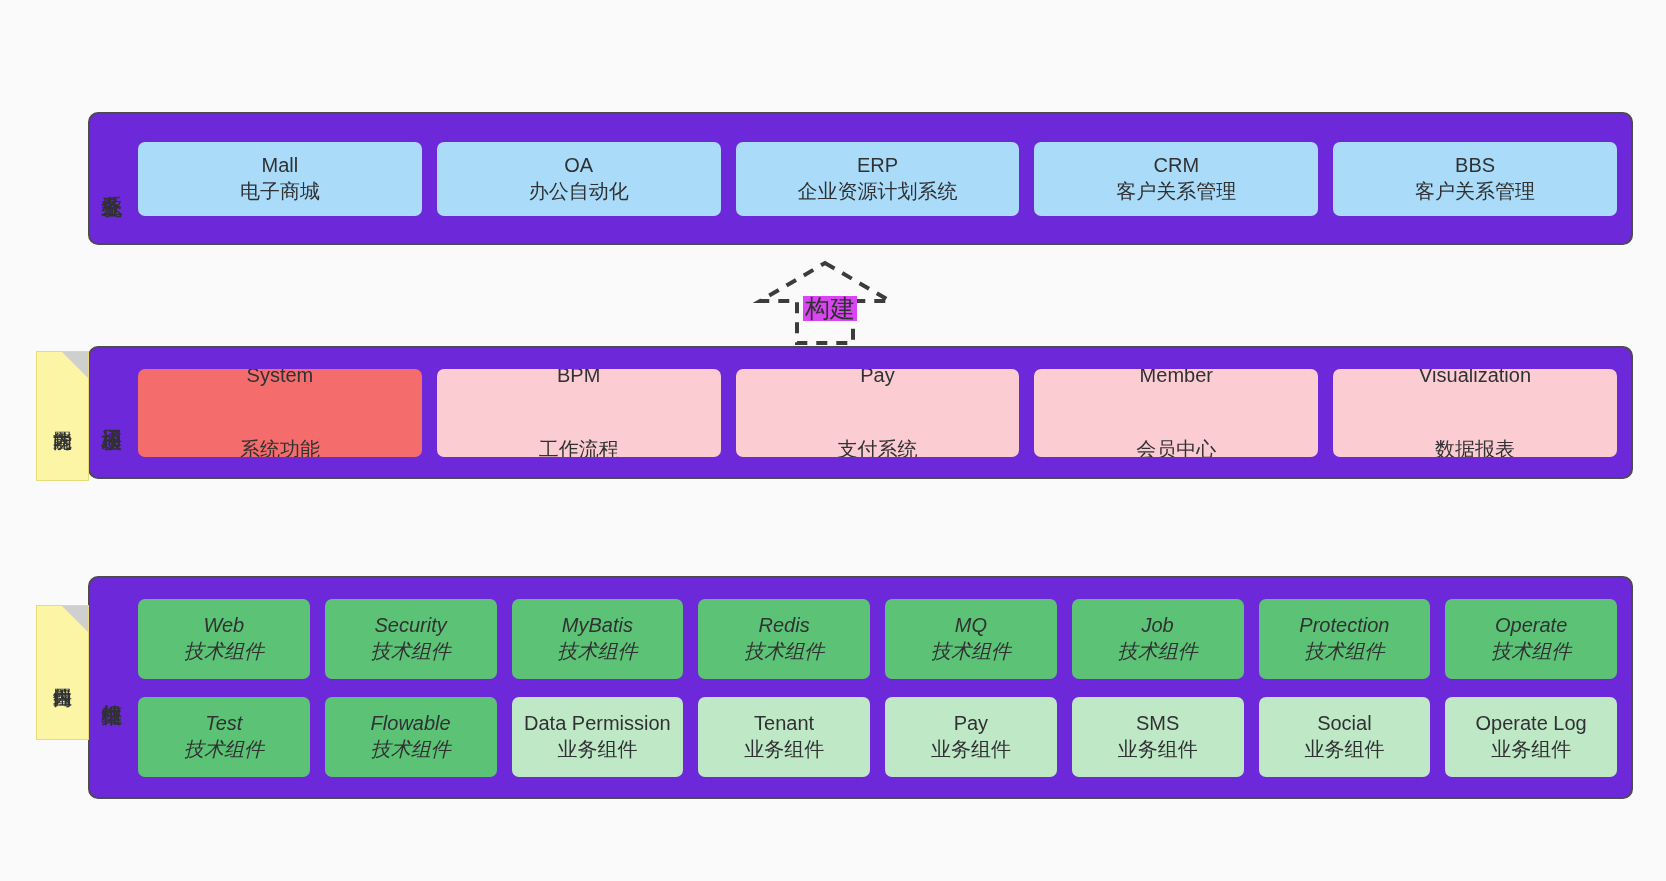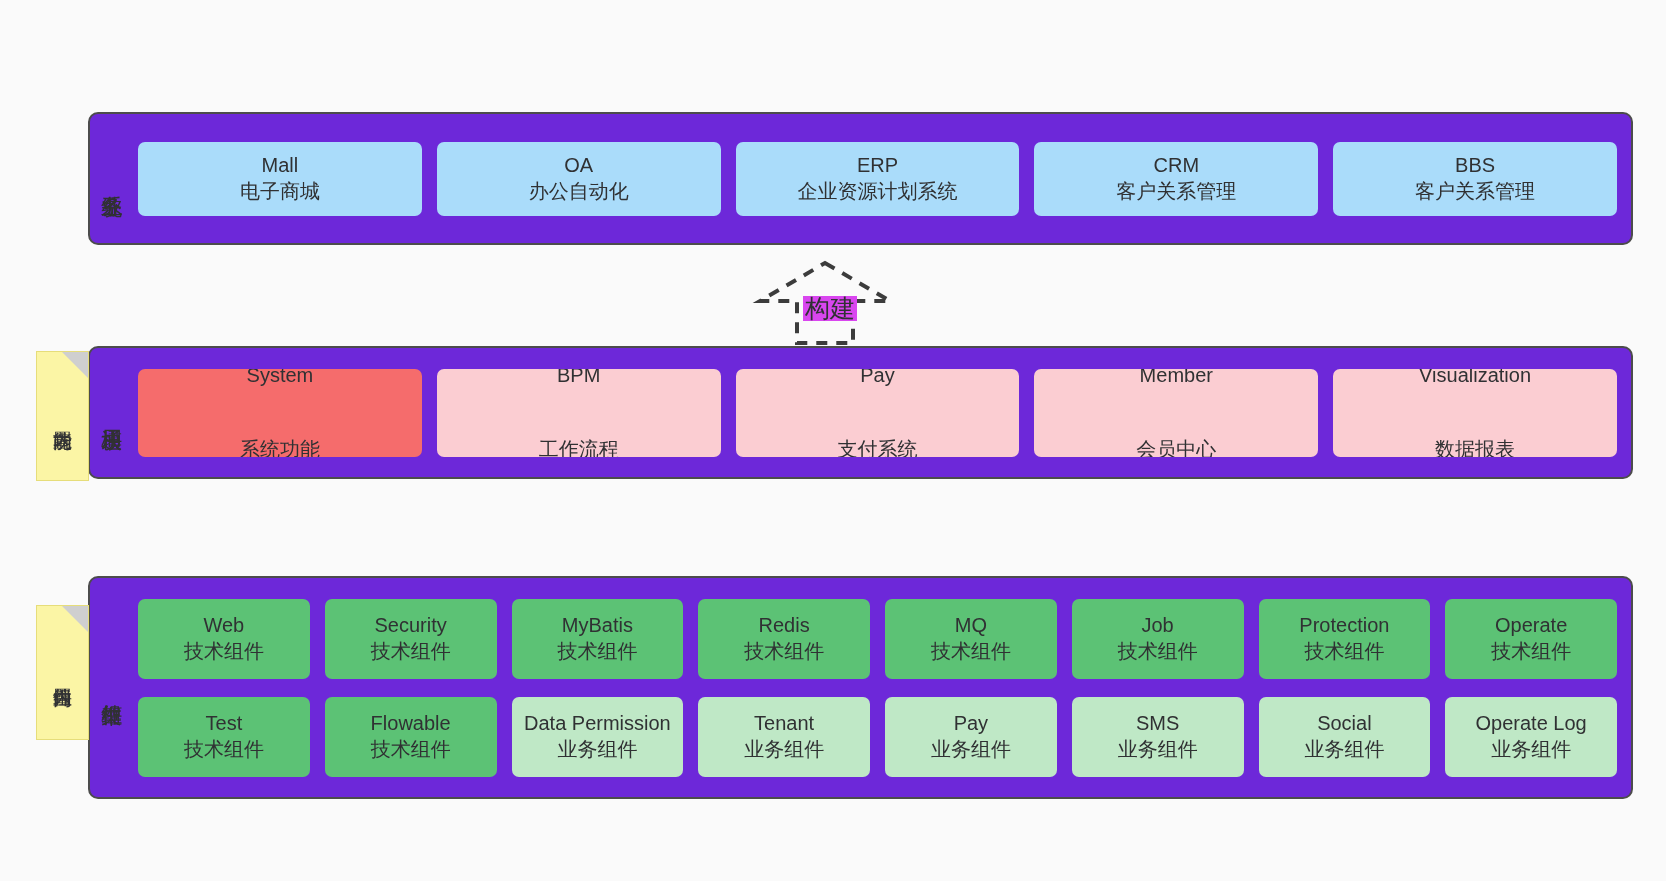--- a/index.html
+++ b/index.html
@@ -77,21 +77,21 @@
     color: #303133;
     padding: 6px 8px;
     overflow: hidden;
   }
   .card .l1 { display: block; }
   .card .l2 { display: block; text-align: center; }
 
   .c-blue       { background: #aadcfa; }
   .c-red        { background: #f56c6c; }
   .c-pink       { background: #fbcdd2; }
-  .c-green      { background: #5cc275; }
+  .c-green      { background: #5cc275; font-style: italic; }
   .c-lightgreen { background: #bfe8c6; }
 
   
   #layer-business { left: 88px;  top: 112px; width: 1545px; height: 133px; }
   #layer-modules  { left: 88px;  top: 346px; width: 1545px; height: 133px; }
   #layer-framework{ left: 88px;  top: 576px; width: 1545px; height: 223px; }
 
   #layer-business .card   { height: 74px; }
   #layer-modules  .card   { height: 88px; gap: 48px; }
   #layer-framework .card  { height: 80px; }

